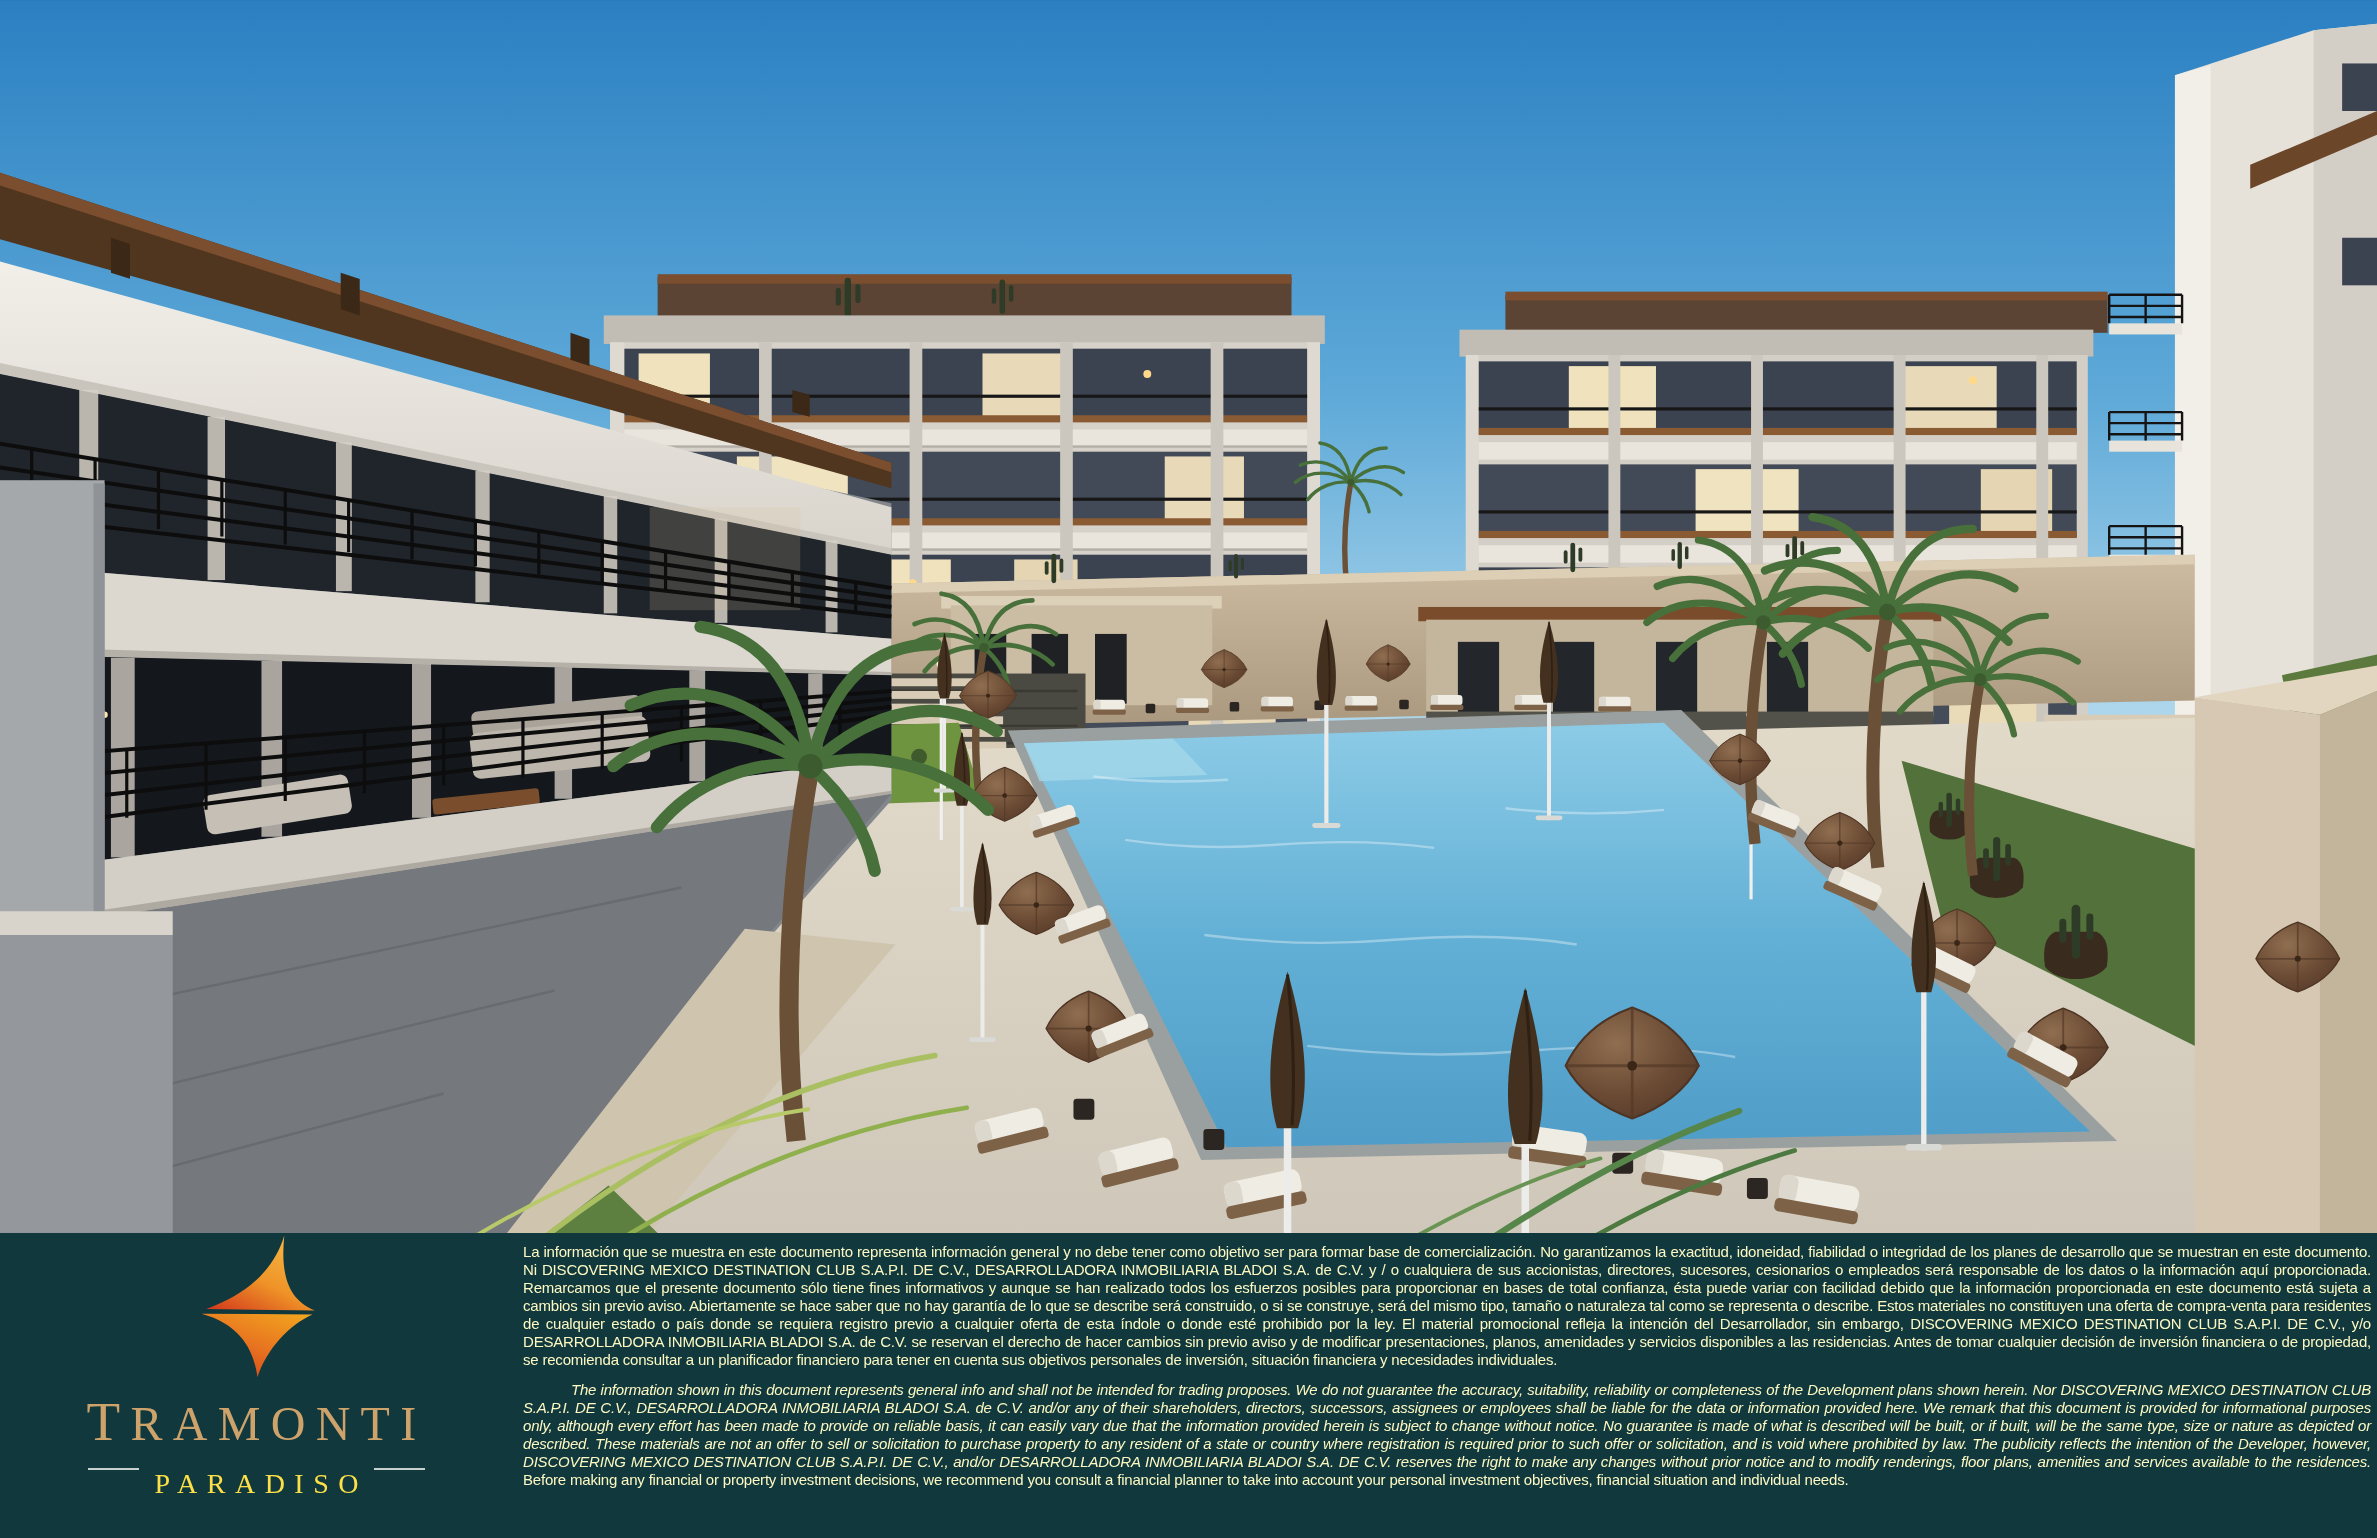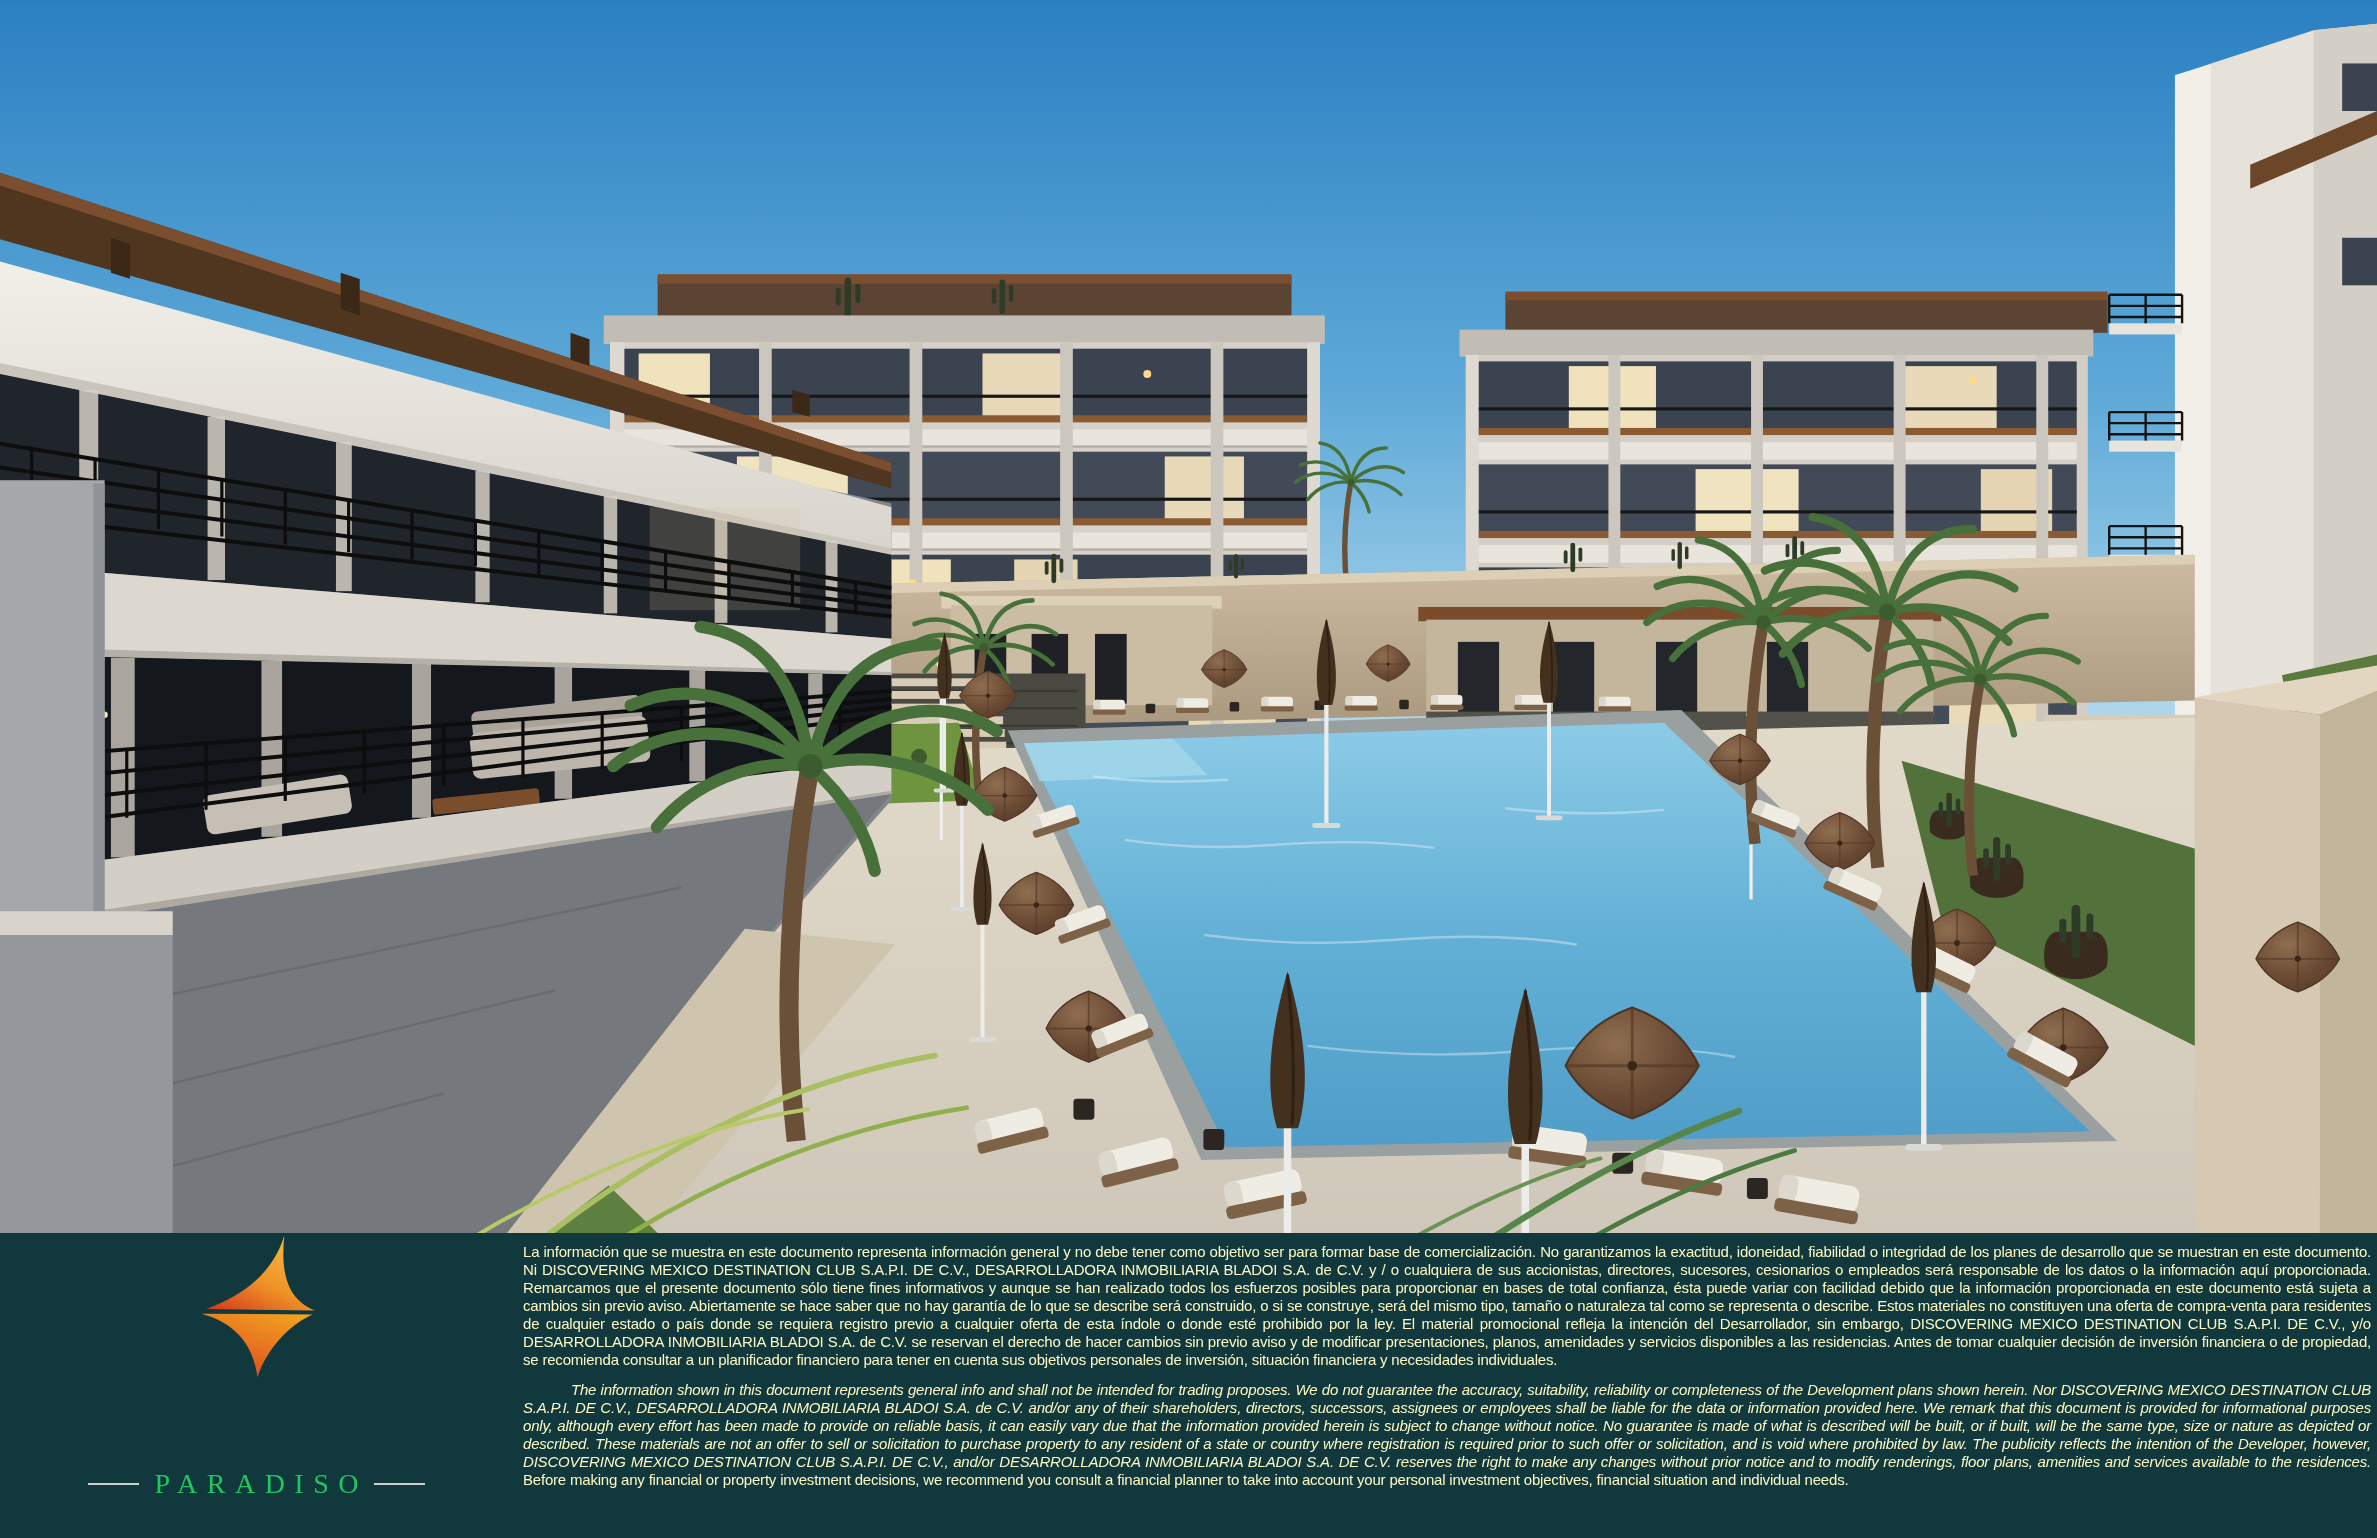--- a/index.html
+++ b/index.html
@@ -6,22 +6,22 @@
   .page{position:relative;width:2377px;height:1538px;overflow:hidden;background:#10383d;
         font-family:"Liberation Sans",sans-serif;}
   .render{position:absolute;left:0;top:0;width:2377px;height:1233px;display:block;}
   .footer{position:absolute;left:0;top:1233px;width:2377px;height:305px;background:#10383d;}
   .brand{position:absolute;left:0;top:0;width:507px;height:305px;}
   .flash{position:absolute;left:201px;top:0.8px;width:116px;height:147px;}
   .brand-name{position:absolute;left:82px;top:163px;width:349px;text-align:center;
       font-family:"Liberation Serif",serif;font-size:48px;line-height:51px;color:#cda26b;
       letter-spacing:10.3px;font-weight:400;}
   .brand-name::first-letter{font-size:55px;}
-  .brand-sub{position:absolute;left:82px;top:235px;width:349px;display:flex;align-items:center;
-      justify-content:center;gap:6px;color:#22c55e;}
+  .brand-sub{position:absolute;left:82px;top:235px;width:349px;display:flex;
+      justify-content:center;gap:6px;color:#fde047;}
   .brand-sub .txt{font-family:"Liberation Serif",serif;font-size:28px;letter-spacing:9.5px;
       padding-left:9.5px;}
   .rule{display:inline-block;width:51px;height:2.4px;background:#c9d1cf;}
   .disclaimers{position:absolute;left:523px;top:9.5px;width:1848px;color:#fef9c3;
       font-size:15px;line-height:18px;letter-spacing:-0.2px;text-align:justify;}
   .disclaimers p{margin:0;}
   .disclaimers p + p{margin-top:12px;}
   .en .it{font-style:italic;margin-left:48px;}
 </style>
 </head>
@@ -509,20 +509,21 @@
               <stop offset=".5" stop-color="#ef9327"></stop>
               <stop offset="1" stop-color="#d1351c"></stop>
           </linearGradient>
           <linearGradient id="fl" x1=".9" y1="0" x2=".3" y2="1">
             <stop offset="0" stop-color="#f2a51f"></stop>
               <stop offset=".55" stop-color="#e87420"></stop>
               <stop offset="1" stop-color="#d84a1a"></stop>
           </linearGradient>
         </defs>
       </svg>
+      <div class="brand-name">TRAMONTI</div>
       <div class="brand-sub">
         <span class="rule"></span>
         <span class="txt">PARADISO</span>
         <span class="rule"></span>
       </div>
     </div>
 
     <div class="disclaimers">
       <p class="es">La información que se muestra en este documento representa información general y no debe tener como objetivo ser para formar base de comercialización. No garantizamos la exactitud, idoneidad, fiabilidad o integridad de los planes de desarrollo que se muestran en este documento.  Ni DISCOVERING MEXICO DESTINATION CLUB S.A.P.I. DE C.V., DESARROLLADORA INMOBILIARIA BLADOI S.A. de C.V. y / o cualquiera de sus accionistas, directores, sucesores, cesionarios o empleados será responsable de los datos o la información aquí proporcionada. Remarcamos que el presente documento sólo tiene fines informativos y aunque se han realizado todos los esfuerzos posibles para proporcionar en bases de total confianza, ésta puede variar con facilidad debido que la información proporcionada en este documento está sujeta a cambios sin previo aviso. Abiertamente se hace saber que no hay garantía de lo que se describe será construido, o si se construye, será del mismo tipo, tamaño o naturaleza tal como se representa o describe. Estos materiales no constituyen una oferta de compra-venta para residentes de cualquier estado o país donde se requiera registro previo a cualquier oferta de esta índole o donde esté prohibido por la ley. El material promocional refleja la intención del Desarrollador, sin embargo, DISCOVERING MEXICO DESTINATION CLUB S.A.P.I. DE C.V., y/o DESARROLLADORA INMOBILIARIA BLADOI S.A. de C.V. se reservan el derecho de hacer cambios sin previo aviso y de modificar presentaciones, planos, amenidades y servicios disponibles a las residencias. Antes de tomar cualquier decisión de inversión financiera o de propiedad, se recomienda consultar a un planificador financiero para tener en cuenta sus objetivos personales de inversión, situación financiera y necesidades individuales.</p>
       <p class="en"><span class="it">The information shown in this document represents general info and shall not be intended for trading proposes. We do not guarantee the accuracy, suitability, reliability or completeness of the Development plans shown herein. Nor DISCOVERING MEXICO DESTINATION CLUB S.A.P.I. DE C.V., DESARROLLADORA INMOBILIARIA BLADOI S.A. de C.V. and/or any of their shareholders, directors, successors, assignees or employees shall be liable for the data or information provided here.  We remark that this document is provided for informational purposes only, although every effort has been made to provide on reliable basis, it can easily vary due that the information provided herein is subject to change without notice. No guarantee is made of what is described will be built, or if built, will be the same type, size or nature as depicted or described. These materials are not an offer to sell or solicitation to purchase property to any resident of a state or country where registration is required prior to such offer or solicitation, and is void where prohibited by law. The publicity reflects the intention of the Developer, however, DISCOVERING MEXICO DESTINATION CLUB S.A.P.I. DE C.V., and/or DESARROLLADORA INMOBILIARIA BLADOI S.A. DE C.V. reserves the right to make any changes without prior notice and to modify renderings, floor plans, amenities and services available to the residences.</span> <span class="reg">Before making any financial or property investment decisions, we recommend you consult a financial planner to take into account your personal investment objectives, financial situation and individual needs.</span></p>

